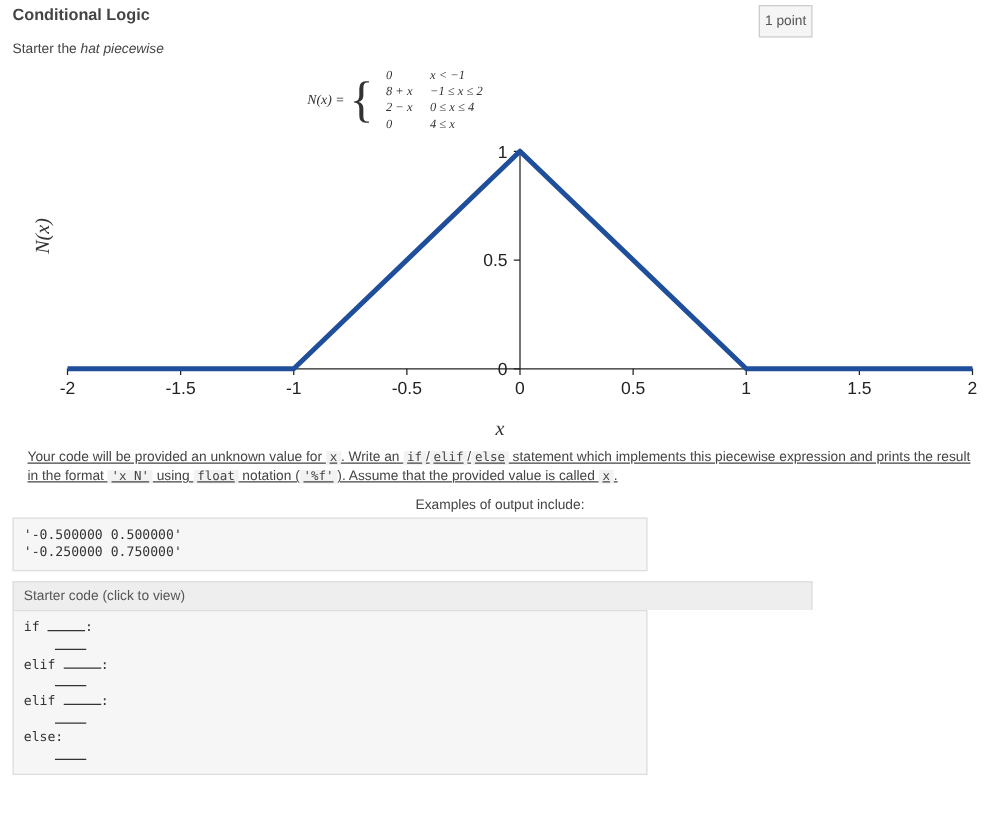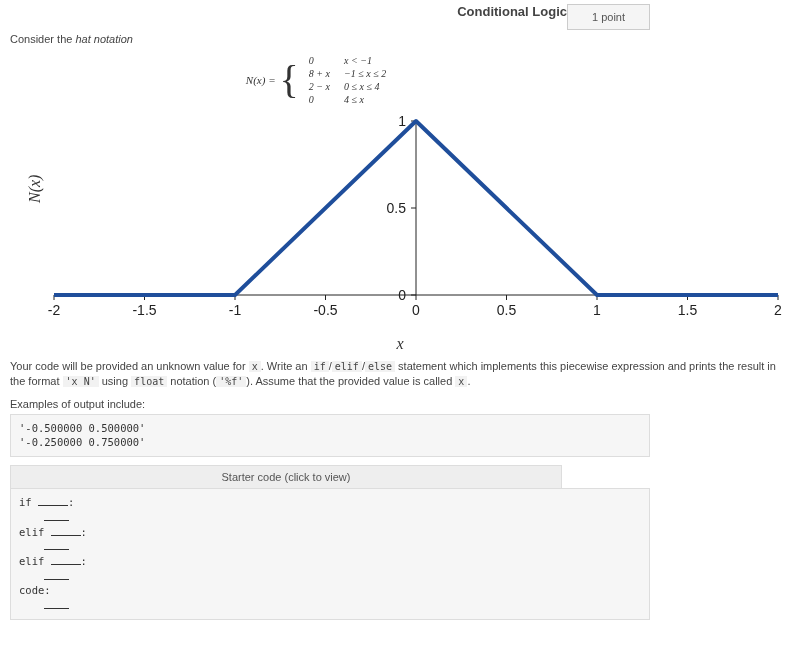--- a/index.html
+++ b/index.html
@@ -4,81 +4,80 @@
   <style>
     * { box-sizing: border-box; margin: 0; padding: 0; }
     body {
       font-family: Arial, Helvetica, sans-serif;
       font-size: 12px;
       color: #333;
       padding: 4px 10px 10px 10px;
       width: 800px;
       background: #fff;
     }
-    .header { display: flex; justify-content: flex-end; align-items: flex-start; }
+    .header { display: flex; justify-content: space-between; align-items: flex-start; }
     .title { font-size: 13px; font-weight: 600; color: #444; }
     .points-box {
       border: 1px solid #ccc;
       background: #f5f5f5;
-      padding: 6px 24px;
+      padding: 6px 4px;
       font-size: 11px;
       color: #555;
       margin-right: 140px;
     }
     .descline { font-size: 11px; margin-top: 3px; color: #444; }
     .descline em { font-style: italic; }
     .formula-wrap { text-align: center; margin: 8px 0 6px 210px; width: 200px; }
     .formula { display: inline-flex; align-items: center; font-family: 'Times New Roman', serif; font-style: italic; font-size: 11px; }
     .formula .fn { margin-right: 4px; }
     .formula .brace { font-size: 40px; font-style: normal; font-family: serif; line-height: 0.9; margin-right: 2px; }
     .formula-table td { padding: 0 6px; font-size: 10px; text-align: left; font-family: 'Times New Roman', serif; font-style: italic; }
     .chart-area { position: relative; width: 780px; height: 240px; margin: 0 auto 6px 0; }
     .ylabel { position: absolute; left: 16px; top: 90px; transform: rotate(-90deg); transform-origin: left top; font-style: italic; font-family: 'Times New Roman', serif; font-size: 16px; }
     .xlabel { position: absolute; bottom: 0; left: 0; right: 0; text-align: center; font-style: italic; font-family: 'Times New Roman', serif; font-size: 16px; }
     svg.chart { position: absolute; left: 32px; top: 0; }
     .tick-text { font-family: Arial, sans-serif; font-size: 14px; fill: #222; }
-    .question-text { font-size: 11px; color: #444; line-height: 1.4; margin: 6px 0; }
+    .question-text { font-size: 11px; color: #444; line-height: 1.4; margin: 6px 12px; text-decoration: underline; }
     code.inline { font-family: Menlo, Consolas, monospace; background: #f2f2f2; padding: 0 3px; font-size: 10px; }
-    .subhead { font-size: 11px; margin: 8px 0 4px; color: #444; }
+    .subhead { font-size: 11px; margin: 8px 0 4px; color: #444; text-align: center; }
     .codebox {
       background: #f6f6f6;
       border: 1px solid #ddd;
       padding: 6px 8px;
       font-family: Menlo, Consolas, monospace;
       font-size: 10.5px;
       color: #333;
       line-height: 1.4;
-      width: 640px;
+      width: 508px;
       white-space: pre;
     }
     .codebox-header {
       background: #eee;
       border: 1px solid #ddd;
       border-bottom: none;
       padding: 5px 8px;
       font-size: 11px;
       color: #555;
-      width: 552px;
+      width: 640px;
       margin-top: 8px;
       cursor: pointer;
-      text-align: center;
     }
     .under { display:inline-block; border-bottom:1px solid #333; width:30px; height:0.9em; vertical-align:baseline; }
     .under-short { width:25px; }
   </style>
 </head>
 <body>
 
 <div class="header">
   <div class="title">Conditional Logic</div>
   <div class="points-box">1 point</div>
 </div>
 
 <div class="descline">
-  <span>Consider the </span><em>hat notation</em>
+  <span>Starter the </span><em>hat piecewise</em>
 </div>
 
 <div class="formula-wrap">
   <div class="formula">
     <span class="fn">N(x) =</span>
     <span class="brace">{</span>
     <table class="formula-table">
       <tbody>
           <tr>
             <td>0</td>
@@ -145,14 +144,14 @@
 <div class="codebox">'-0.500000 0.500000'
 '-0.250000 0.750000'</div>
 
 <div class="codebox-header">Starter code (click to view)</div>
 <div class="codebox"><span>if </span><span class="under"></span><span>:</span>
     <span class="under under-short"></span>
 <span>elif </span><span class="under"></span><span>:</span>
     <span class="under under-short"></span>
 <span>elif </span><span class="under"></span><span>:</span>
     <span class="under under-short"></span>
-<span>code:</span>
+<span>else:</span>
     <span class="under under-short"></span></div>
 
 </body></html>

